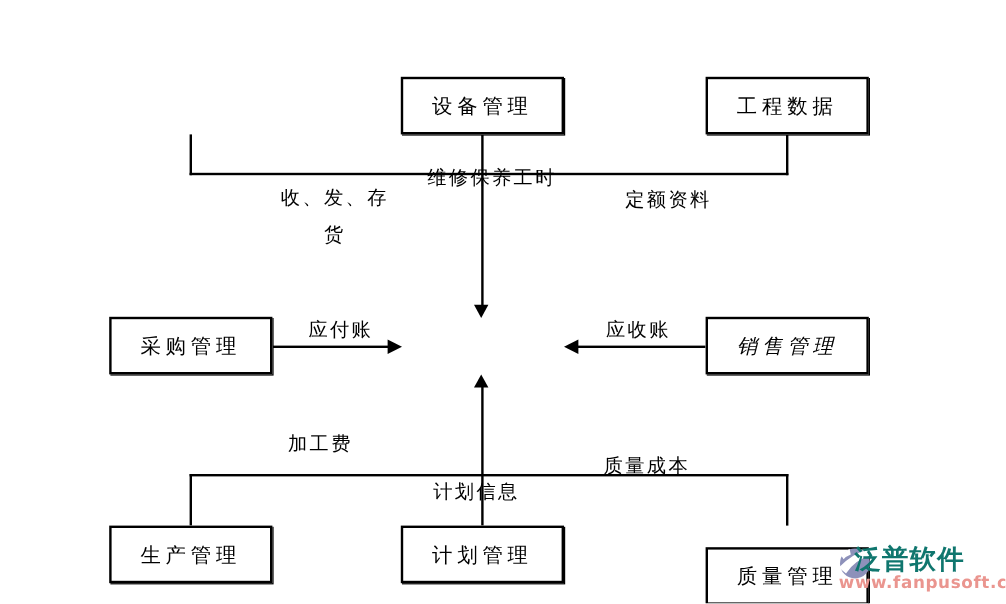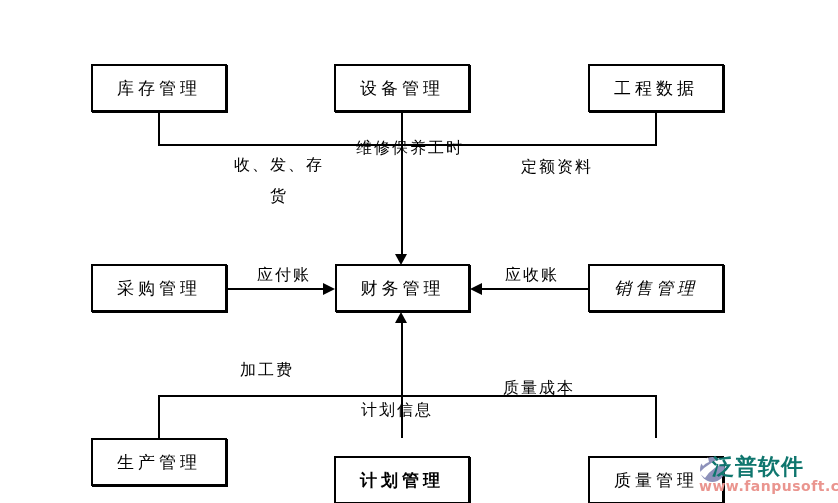--- a/index.html
+++ b/index.html
@@ -14,21 +14,21 @@
     display:flex; align-items:center; justify-content:center;
     font-size:17px; letter-spacing:4px; white-space:nowrap;
   }
   #node-inventory   { left:91px;  top:64px;  }
   #node-equipment   { left:334px; top:64px;  }
   #node-engineering { left:588px; top:64px;  }
   #node-procurement { left:91px;  top:264px; }
   #node-finance     { left:335px; top:264px; width:135px; }
   #node-sales       { left:588px; top:264px;font-style:italic; }
   #node-production  { left:91px;  top:438px; }
-  #node-planning    { left:334px; top:456px;font-weight:bold; }
+  #node-planning    { left:334px; top:438px; }
   #node-quality     { left:588px; top:456px; }
   
   .line { position:absolute; background:#000; }
   #v-inventory-drop   { left:158px; top:112px; width:2px; height:34px; }
   #v-engineering-drop { left:655px; top:112px; width:2px; height:34px; }
   #h-top-bus          { left:158px; top:144px; width:499px; height:2px; }
   #v-equipment-finance{ left:401px; top:112px; width:2px; height:143px; }
   #h-procurement-arrow{ left:227px; top:288px; width:97px;  height:2px; }
   #h-sales-arrow      { left:481px; top:288px; width:107px; height:2px; }
   #v-planning-finance { left:401px; top:322px; width:2px; height:116px; }
@@ -109,25 +109,23 @@
   <div class="edge-label" id="label-stock-flow-1">收、发、存</div>
   <div class="edge-label" id="label-stock-flow-2">货</div>
   <div class="edge-label" id="label-maintenance-hours">维修保养工时</div>
   <div class="edge-label" id="label-quota-data">定额资料</div>
   <div class="edge-label" id="label-accounts-payable">应付账</div>
   <div class="edge-label" id="label-accounts-receivable">应收账</div>
   <div class="edge-label" id="label-processing-fee">加工费</div>
   <div class="edge-label" id="label-quality-cost">质量成本</div>
   <div class="edge-label" id="label-plan-info">计划信息</div>
 
-  <div class="node" id="node-inventory">库存管理</div>
   <div class="node" id="node-equipment">设备管理</div>
   <div class="node" id="node-engineering">工程数据</div>
   <div class="node" id="node-procurement">采购管理</div>
-  <div class="node" id="node-finance">财务管理</div>
   <div class="node" id="node-sales">销售管理</div>
   <div class="node" id="node-production">生产管理</div>
   <div class="node" id="node-planning">计划管理</div>
   <div class="node" id="node-quality">质量管理</div>
 
   <svg class="wm-icon" viewBox="0 0 27 27" aria-hidden="true">
     <circle cx="13.5" cy="13.5" r="12.5" fill="#8d91ba"></circle>
     <path d="M0 17 Q 11 5 27 1 L 27 7 Q 14 10 6 22 Z" fill="#ffffff"></path>
     <path d="M2 7 Q 5 3 9 1.5 L 10 6 Q 6 7.5 4 10 Z" fill="#ffffff"></path>
   </svg>

